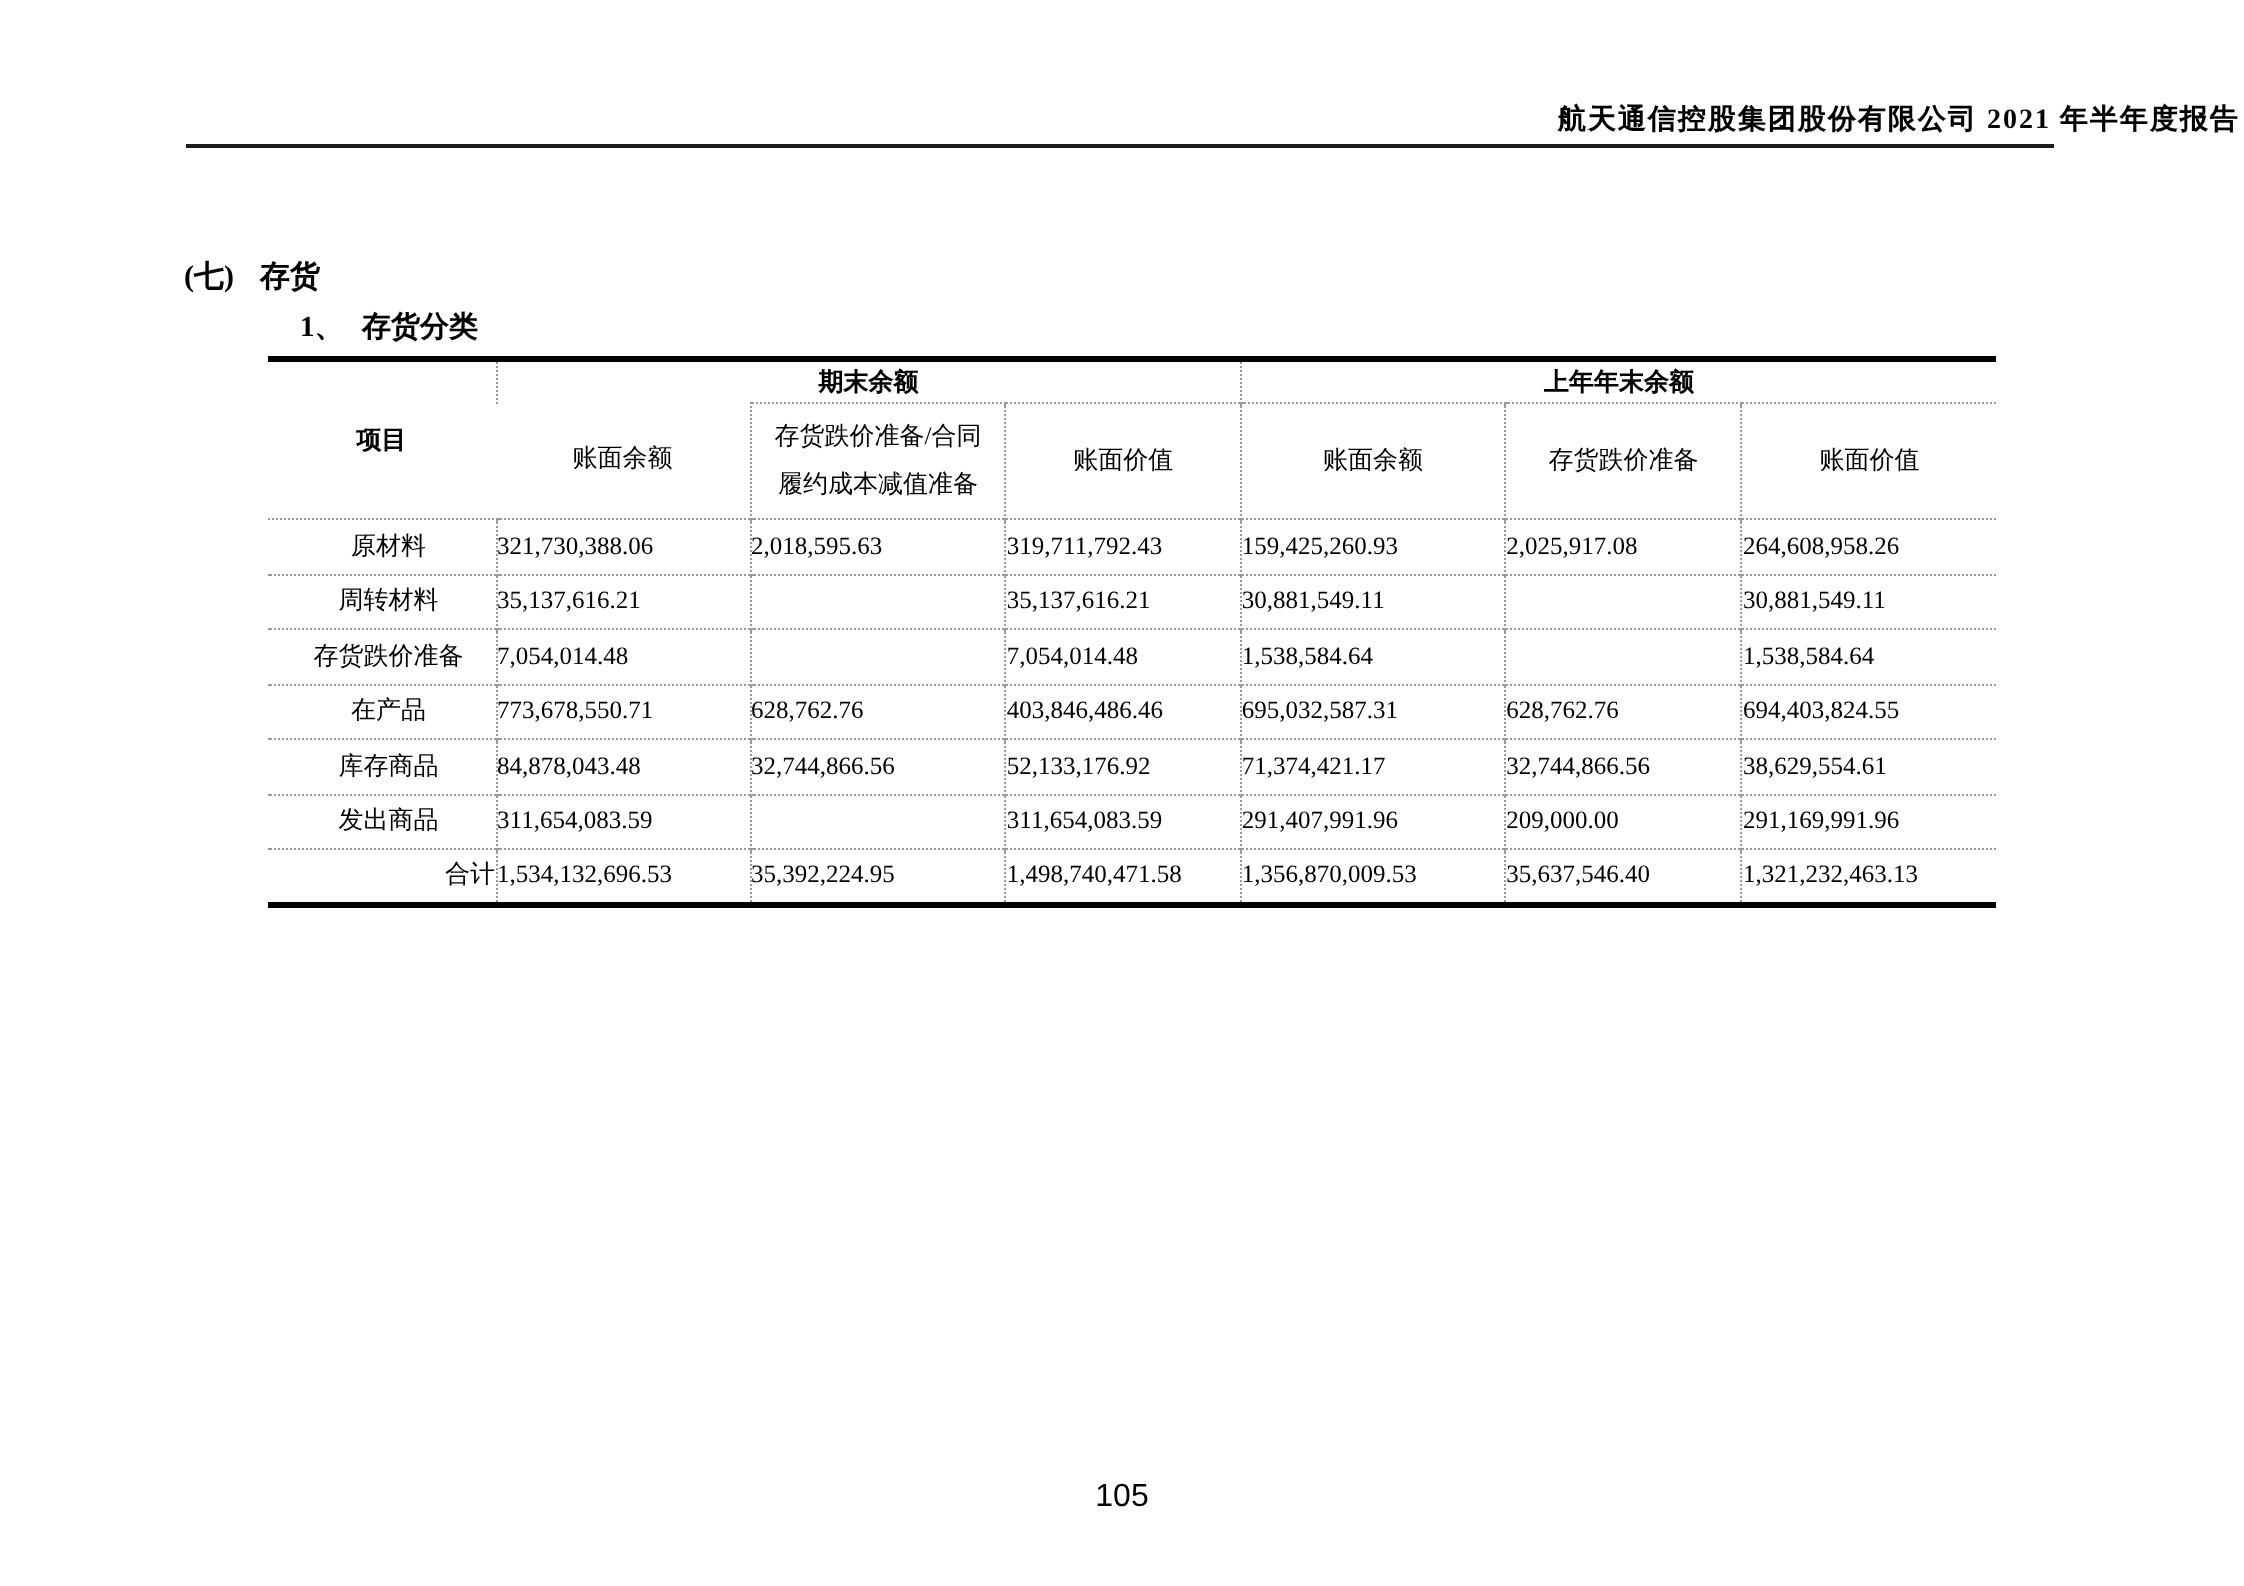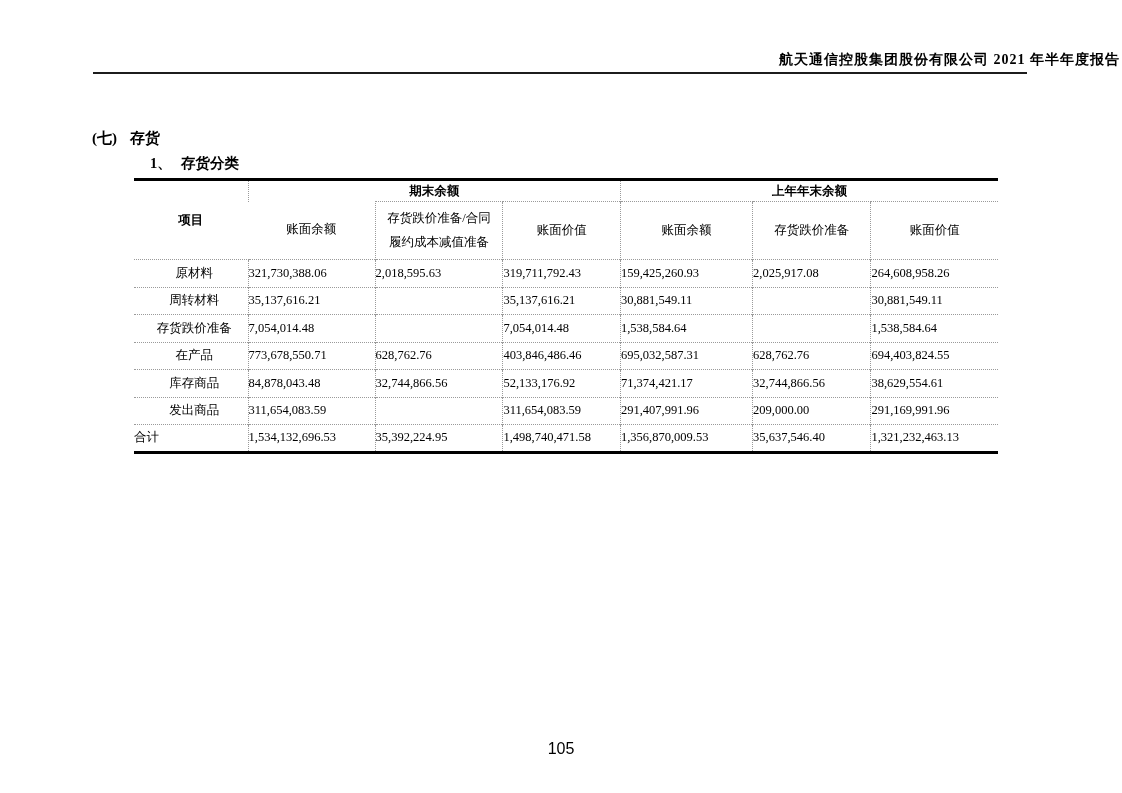--- a/index.html
+++ b/index.html
@@ -45,21 +45,21 @@
 
   thead tr.group-row { height:22px; }
   thead tr.group-row th { text-align:center;font-weight:bold; }
   thead tr.sub-row { height:58px; }
   thead tr.sub-row th { text-align:center; padding:0 10px; line-height:1.9; word-break:break-all; }
   th.item-head { text-align:center; }
 
   tbody tr { height:27.5px; }
   td.item { text-align:center; padding-left:7px; }
   td.num { text-align:left; padding-right:7px; font-variant-numeric:tabular-nums; }
-  tr.total-row td.item { text-align:left; padding-left:0; }
+  tr.total-row td.item { text-align:right; padding-left:0; }
 
   
   .page-number {
     position:absolute; top:740px; left:0; width:1122px;
     text-align:center; font-size:16px;
     font-family:"Liberation Sans","DejaVu Sans",sans-serif;
   }
 </style>
 </head>
 <body>

